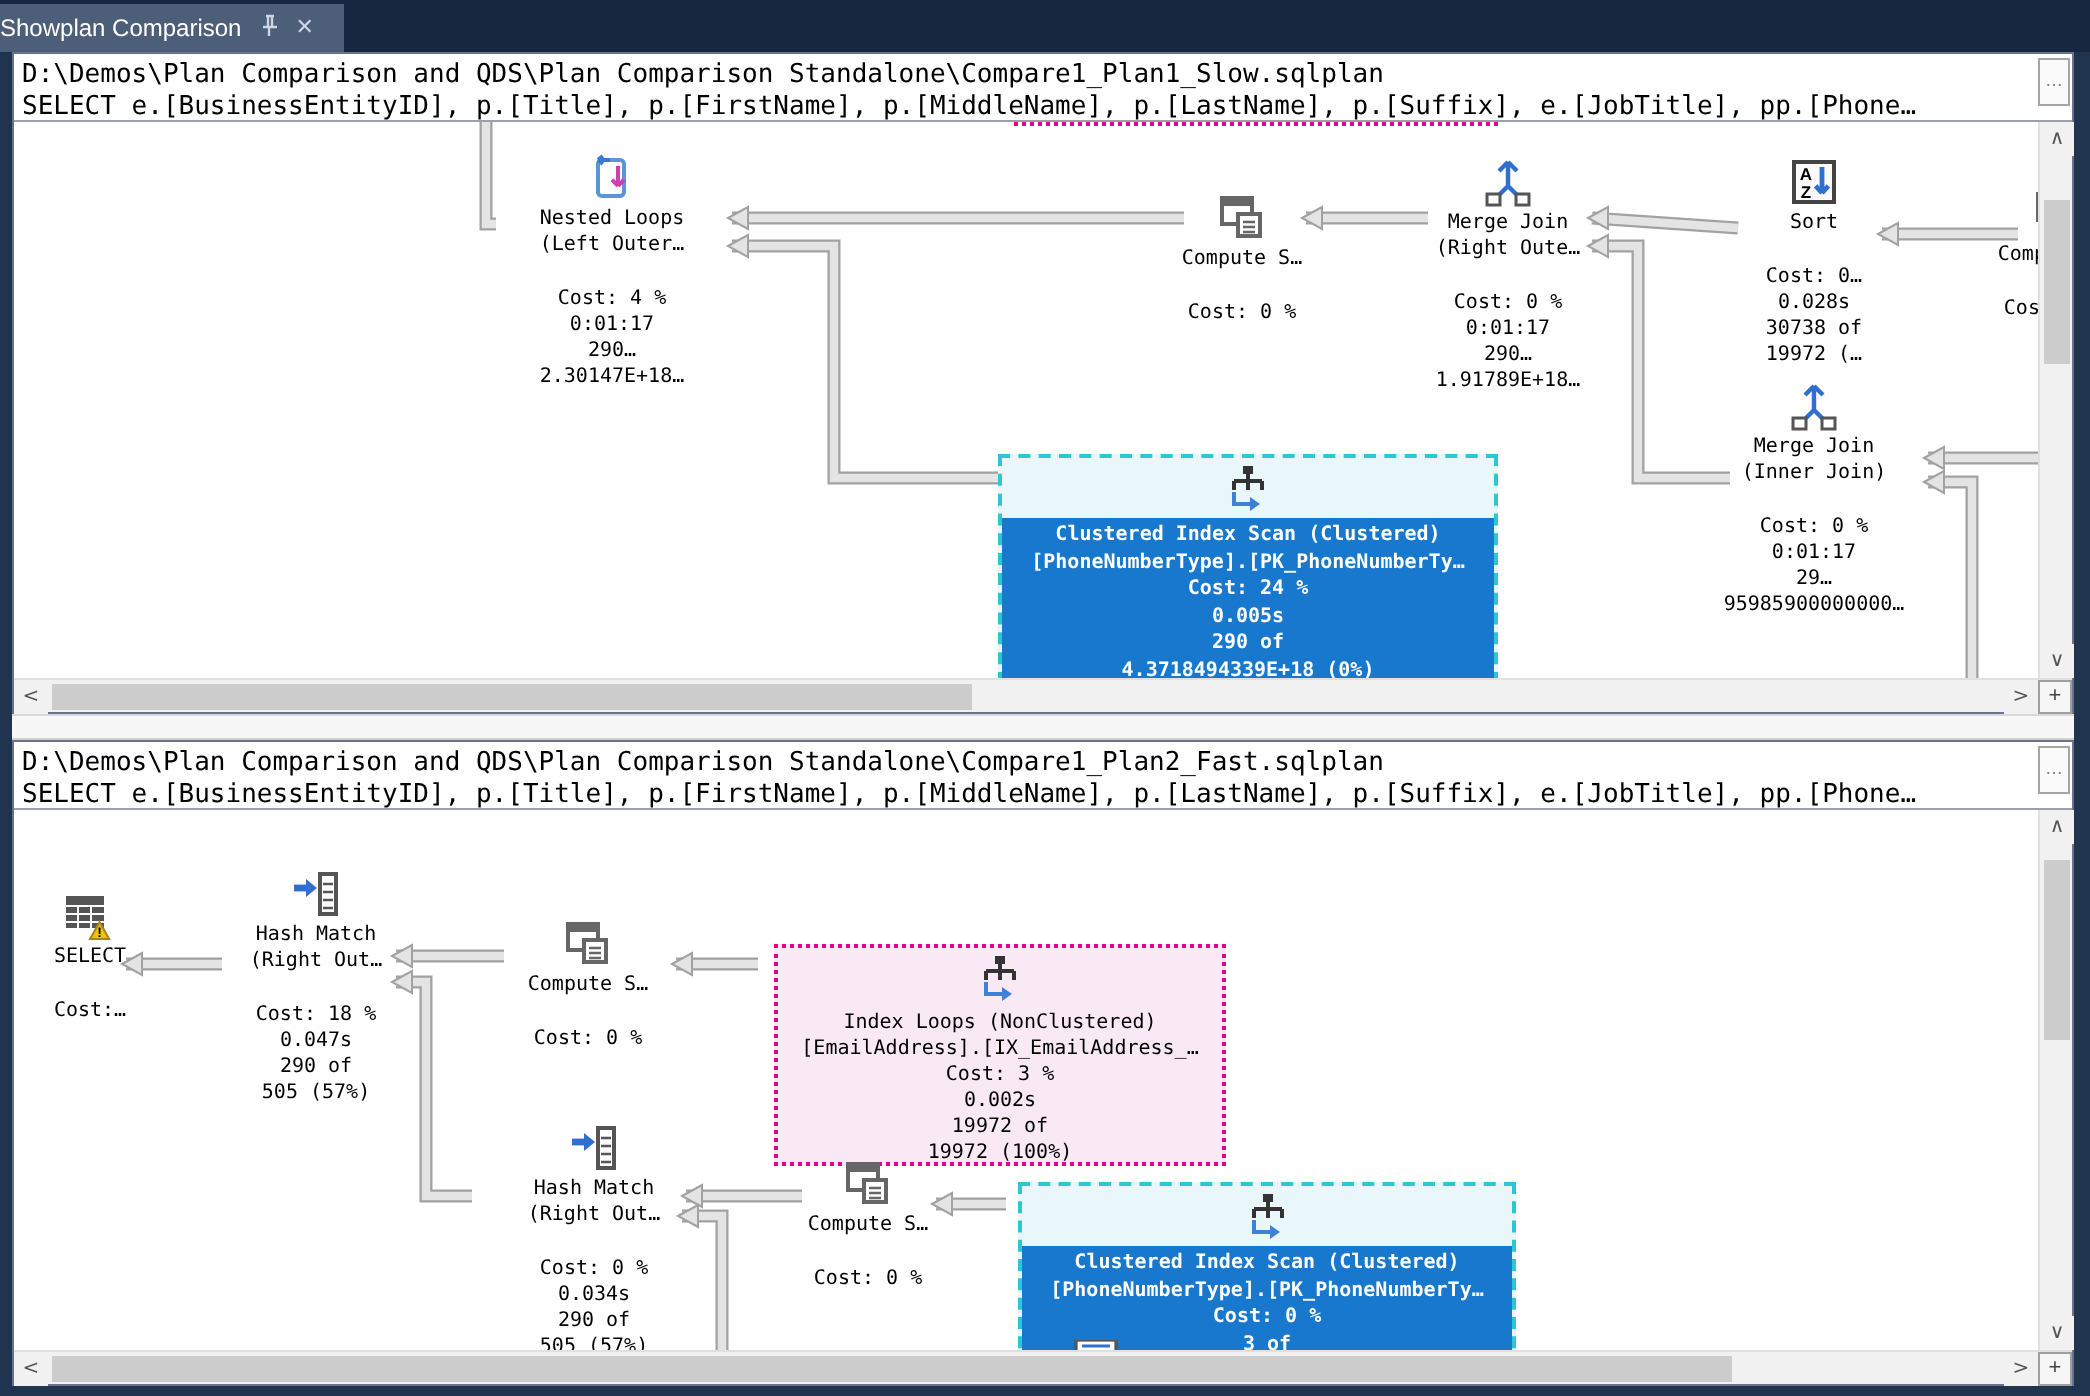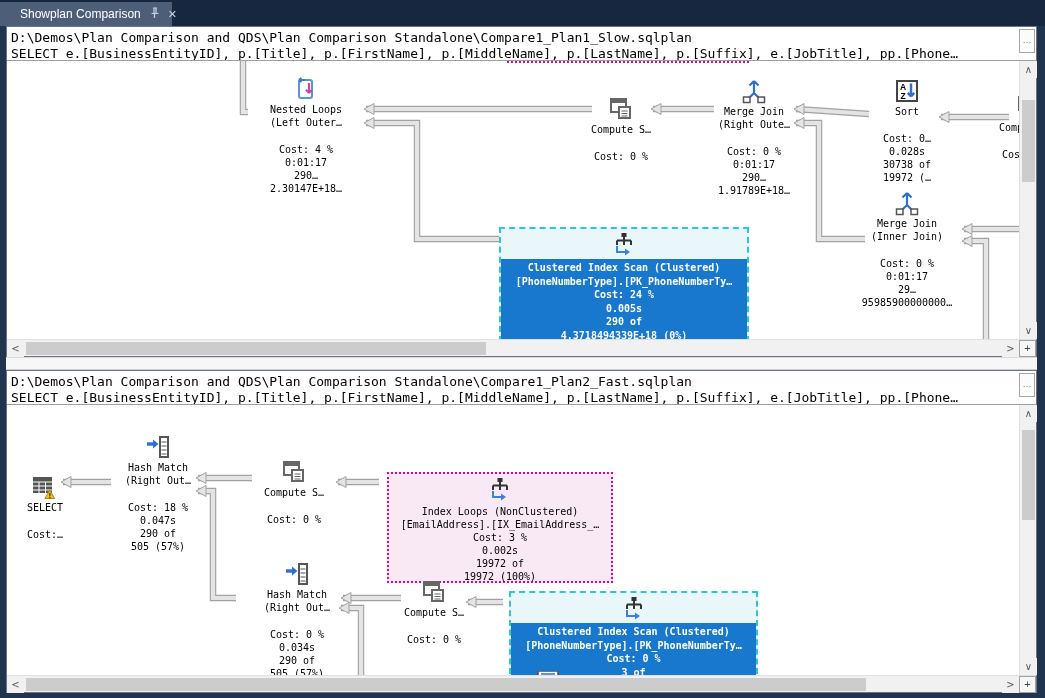--- a/index.html
+++ b/index.html
@@ -1,20 +1,20 @@
 <!DOCTYPE html>
 <html><head>
 <meta charset="utf-8">
 <style>
   html,body{margin:0;padding:0;background:#20334f;}
   .window{position:relative;width:1045px;height:698px;background:#20334f;overflow:hidden;
           font-family:"Liberation Sans",sans-serif;}
   .tabstrip{position:absolute;left:0;top:0;width:1045px;height:26px;background:#16273f;}
   .tab{position:absolute;left:0;top:2px;height:24px;width:172px;background:#4d5e79;
-       display:flex;align-items:center;gap:8px;padding:0 20px;box-sizing:border-box;}
+       display:flex;align-items:center;gap:8px;padding:0 0;box-sizing:border-box;}
   .tab-label{color:#ffffff;font-size:12px;white-space:nowrap;}
   .tab-ico{color:#ccd5e4;font-size:11px;line-height:1;cursor:pointer;}
   .pane{position:absolute;left:6px;width:1031px;background:#ffffff;border:1px solid #69738a;box-sizing:border-box;}
   .pane-a{top:26px;height:331px;}
   .pane-b{top:370px;height:323px;}
   .splitter{position:absolute;left:6px;top:357px;width:1031px;height:13px;background:#f7f7f7;
             border-top:1px solid #d9d9d9;border-bottom:1px solid #cfcfcf;box-sizing:border-box;}
   .phead{position:relative;height:34px;border-bottom:1px solid #9aa0aa;padding:3px 22px 0 4px;box-sizing:border-box;
          background:#ffffff;overflow:hidden;}
   .hline{font-family:"DejaVu Sans Mono",monospace;font-size:13px;line-height:16px;color:#000;white-space:nowrap;overflow:hidden;}
@@ -251,21 +251,21 @@
             <path d="M336 193 L394 193" stroke="#a2a2a2" stroke-width="6.5" fill="none"></path>
             <path d="M336 193 L394 193" stroke="#e4e4e4" stroke-width="4.2" fill="none"></path>
             <path d="M334 193 L344 187.5 L344 198.5 Z" fill="#e4e4e4" stroke="#a2a2a2" stroke-width="1"></path>
             <path d="M334 203 L354 203 L354 271" stroke="#a2a2a2" stroke-width="6.5" fill="none"></path>
             <path d="M334 203 L354 203 L354 271" stroke="#e4e4e4" stroke-width="4.2" fill="none"></path>
             <path d="M332 203 L342 197.5 L342 208.5 Z" fill="#e4e4e4" stroke="#a2a2a2" stroke-width="1"></path>
             <path d="M461 197 L496 197" stroke="#a2a2a2" stroke-width="6.5" fill="none"></path>
             <path d="M461 197 L496 197" stroke="#e4e4e4" stroke-width="4.2" fill="none"></path>
             <path d="M459 197 L469 191.5 L469 202.5 Z" fill="#e4e4e4" stroke="#a2a2a2" stroke-width="1"></path>
           </svg>
-          <div class="pnode" style="left: -7px; top: 68px; width: 90px; justify-content: space-between;">
+          <div class="pnode" style="left: -7px; top: 39px; width: 90px; justify-content: space-between;">
             <div class="nicon">
               <svg width="30" height="28" viewBox="0 0 30 28">
                 <rect x="3" y="4" width="19" height="16" fill="#555"></rect>
                 <path d="M3 9 h19 M3 13 h19 M3 17 h19 M9 9 v11 M15.5 9 v11" stroke="#fff" stroke-width="1"></path>
                 <path d="M15 25.5 l4.8 -8.5 l4.8 8.5 z" fill="#f2c011" stroke="#a8851a" stroke-width="1"></path>
                 <text x="19.8" y="24.5" font-size="7" font-family="sans-serif" font-weight="bold" text-anchor="middle" fill="#000">!</text>
               </svg>
             </div>
             <div class="nline">SELECT</div>
             <div class="nline gap">Cost:…</div>

